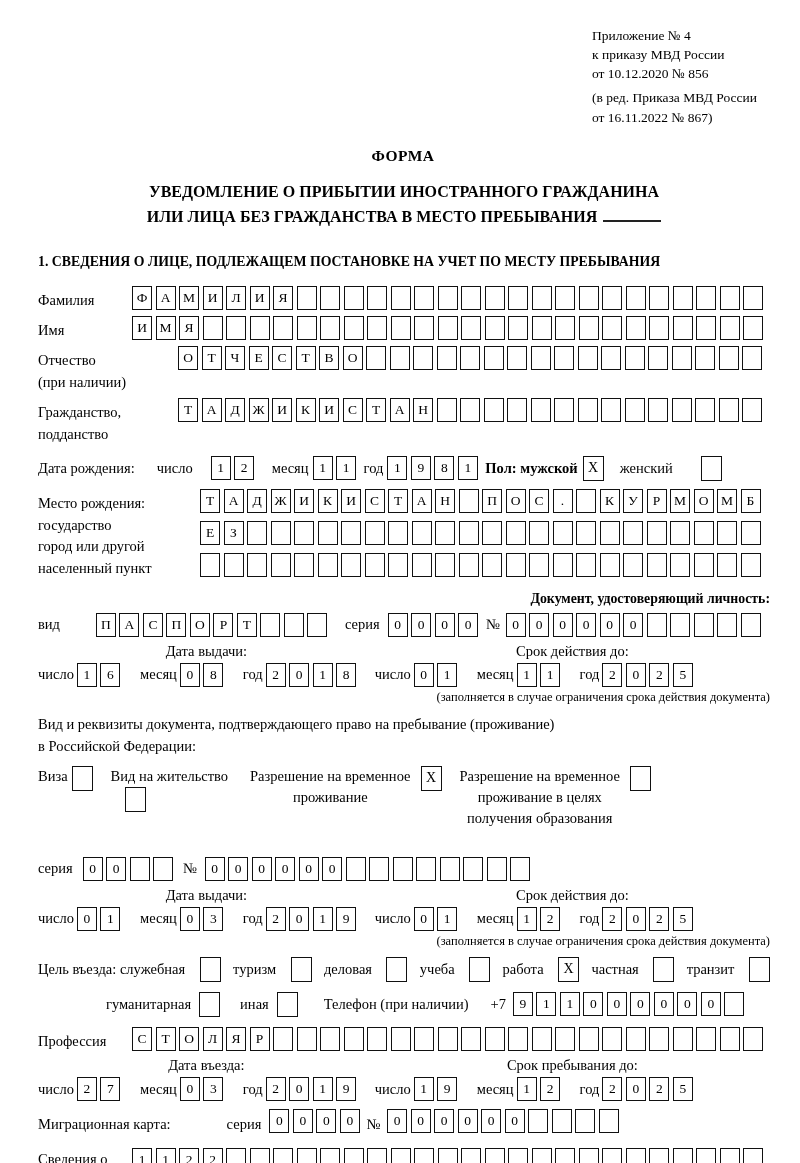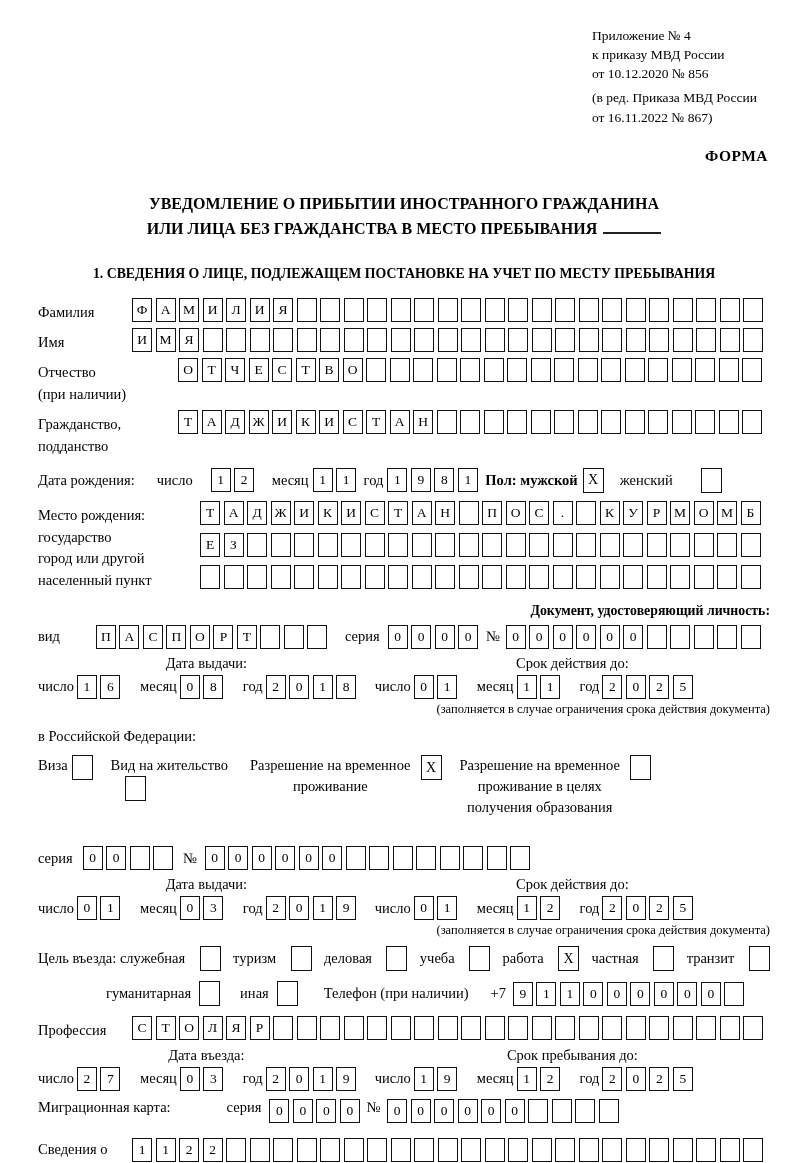--- a/index.html
+++ b/index.html
@@ -1,24 +1,24 @@
 <!DOCTYPE html>
 <html><head>
 <meta charset="utf-8">
 <style>
   html,body{margin:0;padding:0;background:#fff;}
   .page{width:800px;height:1163px;box-sizing:border-box;background:#fff;color:#000;
         font-family:"Liberation Serif","DejaVu Serif",serif;padding:26px 30px 0 38px;
         overflow:hidden;position:relative;}
   .appendix{margin-left:auto;width:178px;font-size:13.5px;line-height:1.42;}
   .appendix .amend{margin-top:5px;}
-  .forma{text-align:right;font-weight:bold;font-size:15.5px;margin:20px 2px 8px 0;letter-spacing:.5px;}
-  .title{text-align:center;font-weight:bold;font-size:16px;line-height:1.6;margin-top:26px;}
+  .forma{text-align:center;font-weight:bold;font-size:15.5px;margin:20px 2px 8px 0;letter-spacing:.5px;}
+  .title{text-align:center;font-weight:bold;font-size:16px;line-height:1.6;margin-top:14px;}
   .uline{display:inline-block;width:58px;border-bottom:2.2px solid #222;height:1em;vertical-align:baseline;margin-left:6px;}
-  .sec-heading{font-weight:bold;font-size:13.8px;margin:24px 0 16px 0;text-align:center;}
+  .sec-heading{font-weight:bold;font-size:13.8px;margin:24px 0 16px 0;}
   .frow{display:flex;align-items:flex-start;margin-bottom:4.5px;}
   .flabel{font-size:14.5px;line-height:1.5;padding-top:4px;flex-shrink:0;}
   .w94{width:94px;} .w140{width:140px;} .w162{width:162px;}
   .cells{display:flex;flex-wrap:nowrap;}
   .cell{box-sizing:border-box;width:20px;height:24px;border:1.7px solid #111;margin-right:3.5px;
         display:flex;align-items:center;justify-content:center;font-size:13.5px;flex-shrink:0;}
   .cb{box-sizing:border-box;width:21px;height:25px;border:1.7px solid #111;display:inline-flex;
       align-items:center;justify-content:center;font-size:14px;flex-shrink:0;}
   .stackrows .cells{margin-bottom:8px;}
   .inline-lbl{font-size:14.5px;}
@@ -38,21 +38,21 @@
   .note{font-size:12.5px;text-align:right;margin:3px 0 8px 0;}
   .intro{font-size:14.5px;line-height:1.55;margin-top:4px;}
   .optrow{display:flex;align-items:flex-start;margin:8px 0 28px 0;}
   .opt{display:flex;align-items:flex-start;}
   .opt .olabel{font-size:14.5px;line-height:1.45;}
   .opt .center{text-align:center;}
   .opt .cb{margin:0 0 0 10px;}
   .purposerow{display:flex;align-items:center;justify-content:space-between;margin:4px 0 10px 0;}
   .purposerow .inline-lbl{margin-right:2px;}
   .phonerow{display:flex;align-items:center;margin:0 0 10px 68px;}
-  .migrow{display:flex;align-items:flex-start;margin:8px 0 10px 0;}
+  .migrow{display:flex;align-items:flex-end;margin:8px 0 10px 0;}
   .guardians{display:flex;margin-top:8px;}
 </style>
 </head>
 <body>
 
 <div class="page">
 
   <div class="appendix">
     <div>Приложение № 4</div>
     <div>к приказу МВД России</div>
@@ -399,20 +399,21 @@
           <span class="cell">2</span>
           <span class="cell">0</span>
           <span class="cell">2</span>
           <span class="cell">5</span>
         </span>
     </div>
   </div>
   <div class="note">(заполняется в случае ограничения срока действия документа)</div>
 
   <div class="intro">
+    <div>Вид и реквизиты документа, подтверждающего право на пребывание (проживание)</div>
     <div>в Российской Федерации:</div>
   </div>
 
   <div class="optrow">
     <div class="opt">
       <span class="olabel">Виза</span>
       <span class="cb" style="margin-left:4px;"></span>
     </div>
     <div class="opt" style="margin-left:18px;flex-direction:column;">
       <span class="olabel">Вид на жительство</span>

